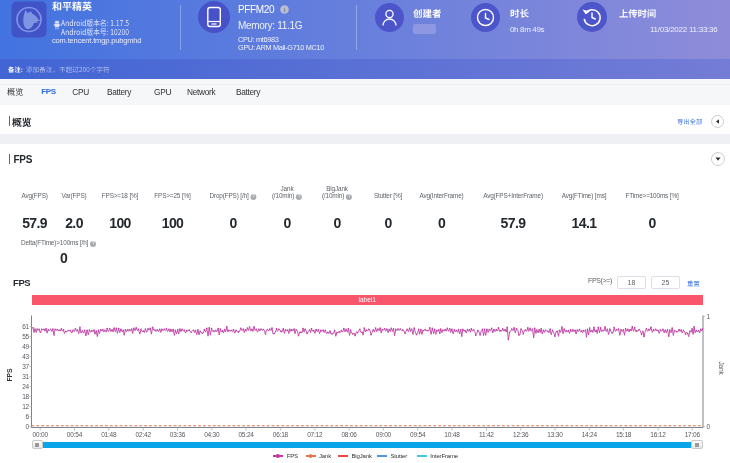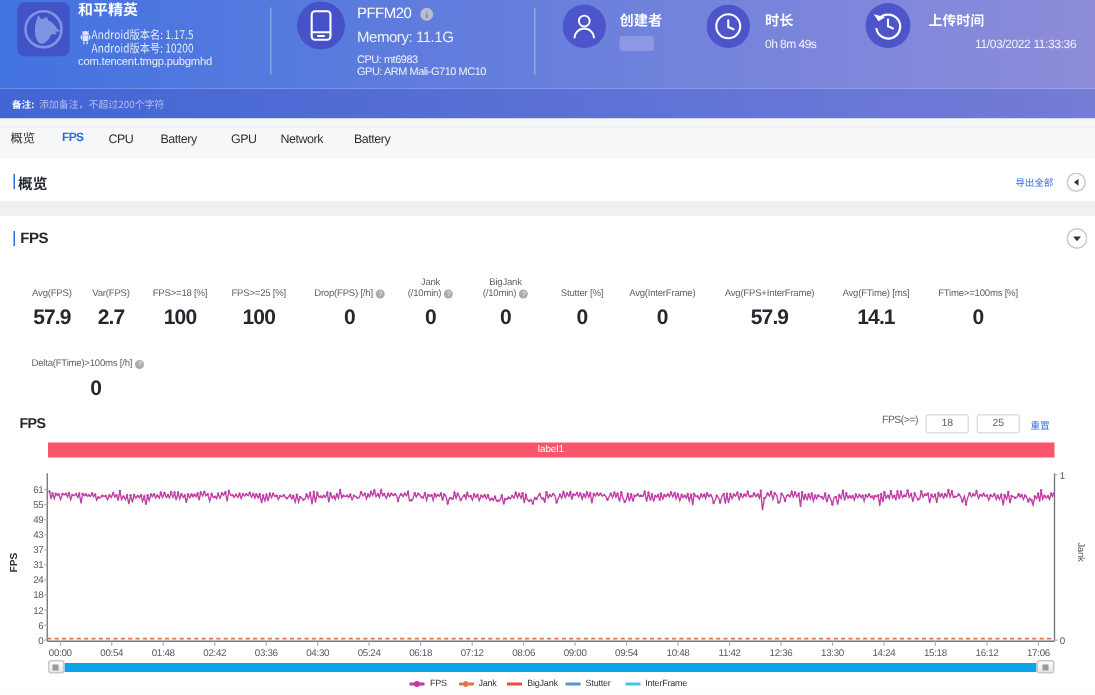--- a/index.html
+++ b/index.html
@@ -1,19 +1,19 @@
 <!DOCTYPE html>
 <html><head><meta charset="utf-8"><style>
 * {margin:0;padding:0;box-sizing:border-box}
 body {width:730px;height:463px;font-family:"Liberation Sans",sans-serif;position:relative;background:#fff;overflow:hidden}
 .abs {position:absolute}
 .qi {display:inline-block;width:6px;height:6px;border-radius:50%;background:#a8abb2;color:#fff;font-size:4.5px;line-height:6px;text-align:center;margin-left:2px;vertical-align:0.5px}
 .mcol {position:absolute;top:185px;transform:translateX(-50%);text-align:center;white-space:nowrap}
 .mh {font-size:6.4px;letter-spacing:-0.15px;color:#5f6368;line-height:7.6px;height:15px;display:flex;flex-direction:column;justify-content:flex-end;align-items:center}
-.mv {font-size:14px;line-height:14px;font-weight:bold;color:#24292f;letter-spacing:-0.6px;margin-top:4px}
+.mv {font-size:14px;line-height:14px;font-weight:bold;color:#24292f;letter-spacing:-0.6px;margin-top:16px}
 .litem {position:absolute;top:0;height:10px;display:flex;align-items:center}
 .lline {width:10px;height:1.4px;position:relative;display:inline-block}
 .ldot {position:absolute;left:3.2px;top:-1.2px;width:3.6px;height:3.6px;border-radius:50%}
 .ltxt {font-size:6px;letter-spacing:-0.15px;color:#333;margin-left:3.5px}
 .tab {position:absolute;top:87px;font-size:8.3px;letter-spacing:-0.3px;color:#303133}
 </style></head><body>
 
 <div class="abs" style="left:0;top:0;width:730px;height:59px;background:linear-gradient(90deg,#4273e0,#8e8cd9)"></div>
 <div class="abs" style="left:0;top:59px;width:730px;height:19.5px;background:linear-gradient(90deg,#4165d4,#747cd6)"></div>
 
@@ -137,21 +137,21 @@
 <div class="mcol" style="left:34.6px">
     <div class="mh">
       <span>Avg(FPS)</span>
     </div>
     <div class="mv">57.9</div>
   </div>
 <div class="mcol" style="left:74px">
     <div class="mh">
       <span>Var(FPS)</span>
     </div>
-    <div class="mv">2.7</div>
+    <div class="mv">2.0</div>
   </div>
 <div class="mcol" style="left:120px">
     <div class="mh">
       <span>FPS&gt;=18 [%]</span>
     </div>
     <div class="mv">100</div>
   </div>
 <div class="mcol" style="left:172.5px">
     <div class="mh">
       <span>FPS&gt;=25 [%]</span>

